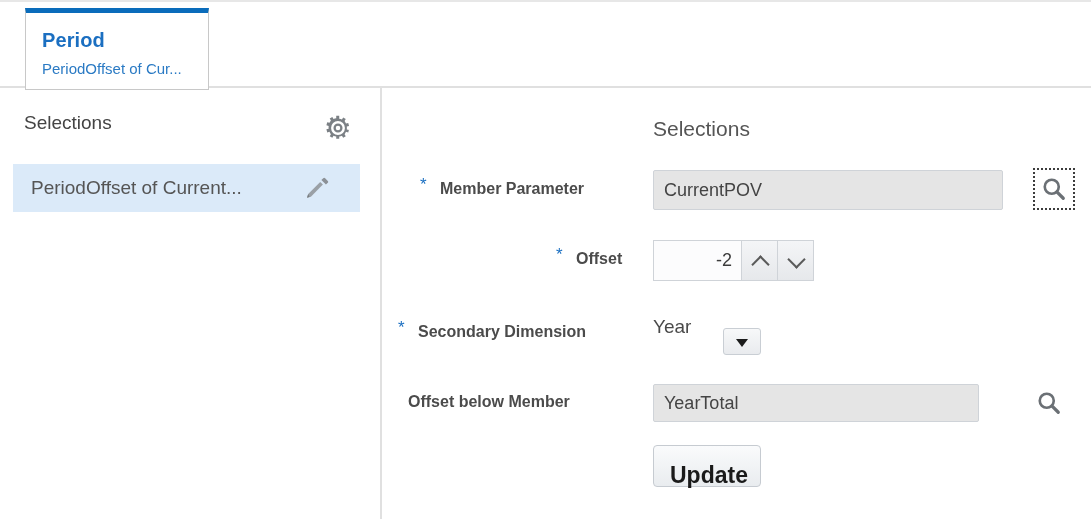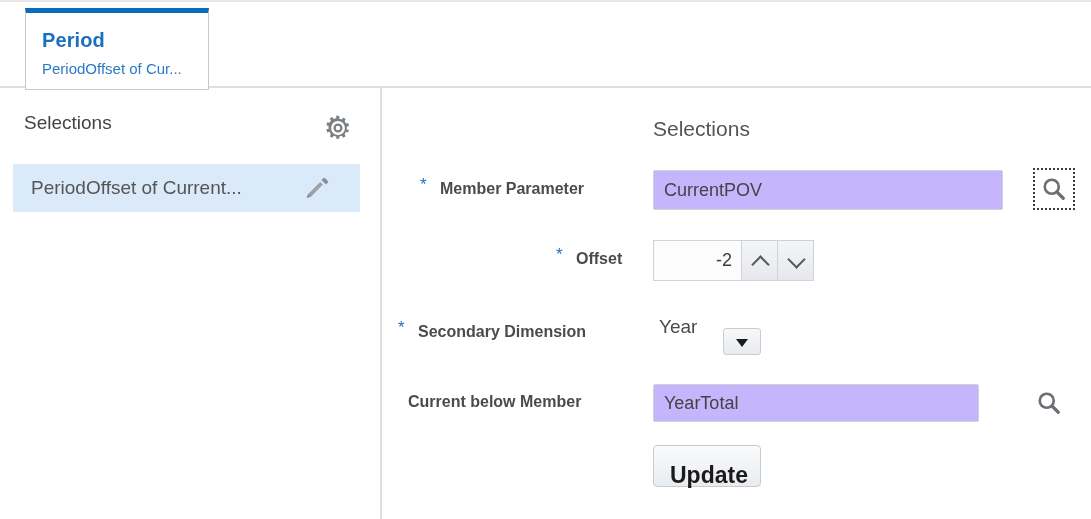--- a/index.html
+++ b/index.html
@@ -136,21 +136,21 @@
     position: absolute;
     font-size: 17px;
     color: #1b6fc1;
     font-weight: normal;
     line-height: 1;
   }
 
   .text-input {
     position: absolute;
     box-sizing: border-box;
-    background: #c4b5fd;
+    background: #e5e5e5;
     border: 1px solid #cfd3d8;
     border-radius: 2px;
     font-family: "Liberation Sans", sans-serif;
     font-size: 18px;
     color: #444444;
     padding: 0 10px;
     outline: none;
   }
 
   
@@ -192,21 +192,21 @@
     margin-left: -6px; margin-top: -6px;
     border-left: 2.4px solid #5a5a5a;
     border-bottom: 2.4px solid #5a5a5a;
   }
   #spin-up .chev  { transform: rotate(135deg); margin-top: -3px; }
   #spin-down .chev{ transform: rotate(-45deg); margin-top: -8px; }
 
   
   #secdim-value {
     position: absolute;
-    left: 275px; top: 228px;
+    left: 269px; top: 228px;
     font-size: 19px;
     color: #4a4a4a;
     white-space: nowrap;
   }
   #secdim-dropdown {
     position: absolute;
     left: 339px; top: 240px;
     width: 38px; height: 27px;
     box-sizing: border-box;
     background: linear-gradient(#f7f8f9, #e9ebee);
@@ -329,21 +329,21 @@
     <span class="field-label" style="left:34px; top:235px;text-align:center;">Secondary Dimension</span>
 
     <div id="secdim-value">Year</div>
 
     <div id="secdim-dropdown">
       <span class="caret"></span>
     </div>
   </div>
 
   <div class="form-row">
-    <span class="field-label" style="left:24px; top:305px;">Current below Member</span>
+    <span class="field-label" style="left:24px; top:305px;">Offset below Member</span>
 
     <input class="text-input" id="periods-below-member-input" type="text" style="left: 269px; top: 296px; width: 326px; height: 38px;" value="YearTotal">
 
     <div class="search-icon" style="left:650px; top:300px;">
       <svg width="30" height="30" viewBox="0 0 24 24" aria-hidden="true">
         <circle cx="10.2" cy="10.2" r="5.6" fill="none" stroke="#6b7075" stroke-width="2.1"></circle>
         <line x1="14.3" y1="14.3" x2="19.4" y2="19.4" stroke="#6b7075" stroke-width="2.6" stroke-linecap="round"></line>
       </svg>
     </div>
   </div>

